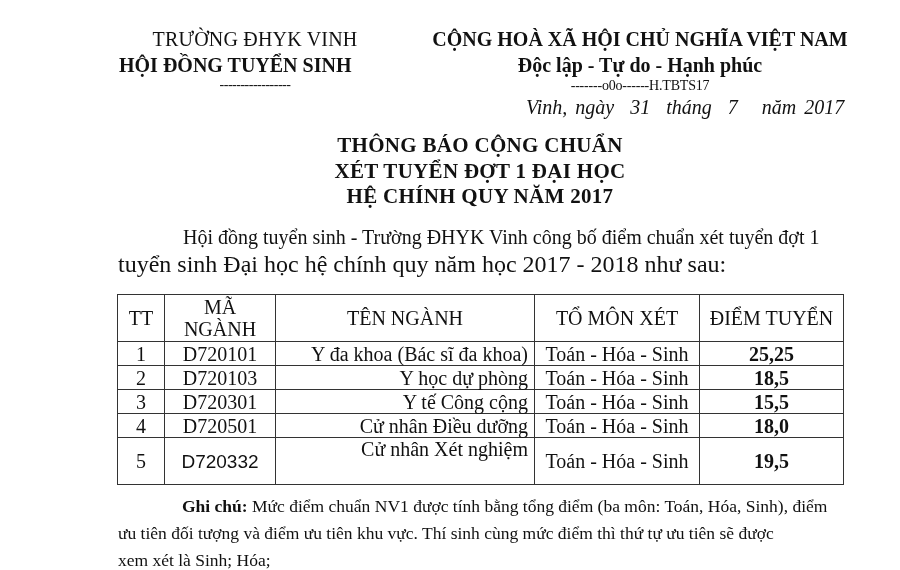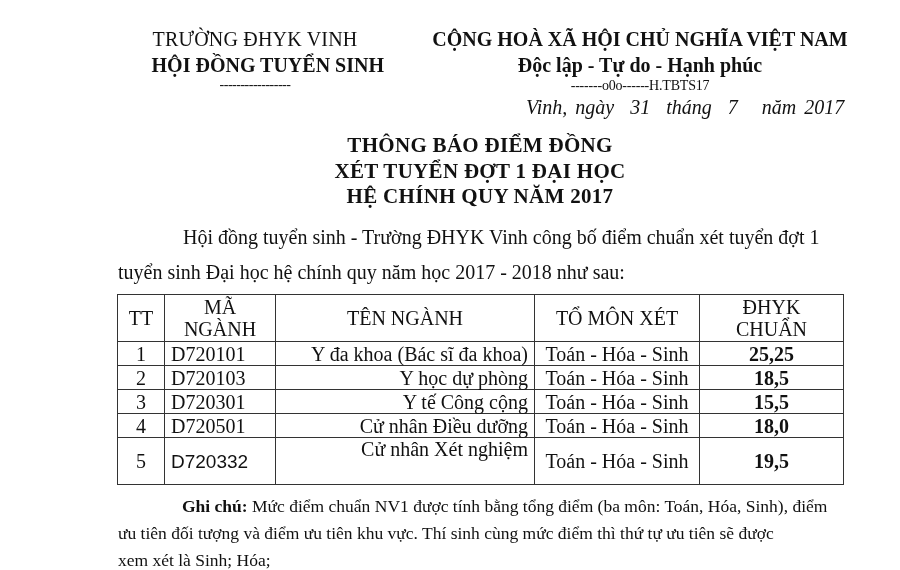--- a/index.html
+++ b/index.html
@@ -16,21 +16,21 @@
       color: #111;
     }
     .abs { position: absolute; white-space: nowrap; }
 
     
     .org-line1 {
       left: 110px; width: 290px; top: 28px; text-align: center;
       font-size: 20px; letter-spacing: 0.2px;
     }
     .org-line2 {
-      left: 94px; width: 290px; top: 54px; text-align: right;
+      left: 119px; width: 290px; top: 54px; text-align: left;
       font-size: 20px; font-weight: bold;
     }
     .org-line3 {
       left: 110px; width: 290px; top: 77px; text-align: center;
       font-size: 14px; letter-spacing: -0.5px;
     }
 
     
     .nat-line1 {
       left: 420px; width: 440px; top: 28px; text-align: center;
@@ -54,21 +54,21 @@
     .title {
       left: 200px; width: 560px; text-align: center;
       font-size: 21px; font-weight: bold; letter-spacing: 0.3px;
     }
     .title1 { top: 133px; }
     .title2 { top: 159px; }
     .title3 { top: 184px; }
 
     
     .intro1 { left: 183px; top: 226px; font-size: 20px; }
-    .intro2 { left: 118px; top: 261px; font-size: 20px; }
+    .intro2 { left: 118px; top: 251px; font-size: 24px; }
 
     
     table.scores {
       position: absolute;
       left: 117px; top: 294px;
       width: 727px;
       border-collapse: collapse;
       font-size: 20px;
       table-layout: fixed;
     }
@@ -79,21 +79,21 @@
       font-weight: normal;
     }
     table.scores th {
       height: 46px;
       text-align: center;
       vertical-align: middle;
     }
     table.scores td { height: 23px; vertical-align: middle; }
     table.scores tr.tall td { height: 46px; }
     .c-tt { width: 34px; text-align: center; }
-    .c-code { width: 98px; text-align: left; }
+    .c-code { width: 98px; text-align: center; }
     .c-name { width: 246px; text-align: right; }
     .c-subj { width: 152px; text-align: center; }
     .c-score { text-align: center; font-weight: bold !important; }
     .code-wrap {
       font-family: "Liberation Sans", "DejaVu Sans", sans-serif;
       font-size: 19px;
       line-height: 21px;
       display: inline-block;
       white-space: normal;
       width: 80px;
@@ -115,35 +115,35 @@
 
 <div class="abs org-line1">TRƯỜNG ĐHYK VINH</div>
 <div class="abs org-line2">HỘI ĐỒNG TUYỂN SINH</div>
 <div class="abs org-line3">-----------------</div>
 
 <div class="abs nat-line1">CỘNG HOÀ XÃ HỘI CHỦ NGHĨA VIỆT NAM</div>
 <div class="abs nat-line2">Độc lập - Tự do - Hạnh phúc</div>
 <div class="abs nat-line3">-------o0o------H.TBTS17</div>
 <div class="abs date-line" style="white-space: pre;">Vinh, ngày  31  tháng  7   năm 2017</div>
 
-<div class="abs title title1">THÔNG BÁO ĐIỂM ĐỒNG</div>
+<div class="abs title title1">THÔNG BÁO CỘNG CHUẨN</div>
 <div class="abs title title2">XÉT TUYỂN ĐỢT 1 ĐẠI HỌC</div>
 <div class="abs title title3">HỆ CHÍNH QUY NĂM 2017</div>
 
 <div class="abs intro1">Hội đồng tuyển sinh - Trường ĐHYK Vinh công bố điểm chuẩn xét tuyển đợt 1</div>
 <div class="abs intro2">tuyển sinh Đại học hệ chính quy năm học 2017 - 2018 như sau:</div>
 
 <table class="scores">
   <thead>
     <tr>
       <th class="c-tt">TT</th>
       <th class="c-code" style="white-space: normal;">MÃ NGÀNH</th>
       <th class="c-name" style="text-align:center;">TÊN NGÀNH</th>
       <th class="c-subj">TỔ MÔN XÉT</th>
-      <th class="c-score" style="font-weight: normal !important;">ĐHYK CHUẨN</th>
+      <th class="c-score" style="font-weight: normal !important;">ĐIỂM TUYỂN</th>
     </tr>
   </thead>
   <tbody>
     <tr>
       <td class="c-tt">1</td>
       <td class="c-code">D720101</td>
       <td class="c-name">Y đa khoa (Bác sĩ đa khoa)</td>
       <td class="c-subj">Toán - Hóa - Sinh</td>
       <td class="c-score">25,25</td>
     </tr>

